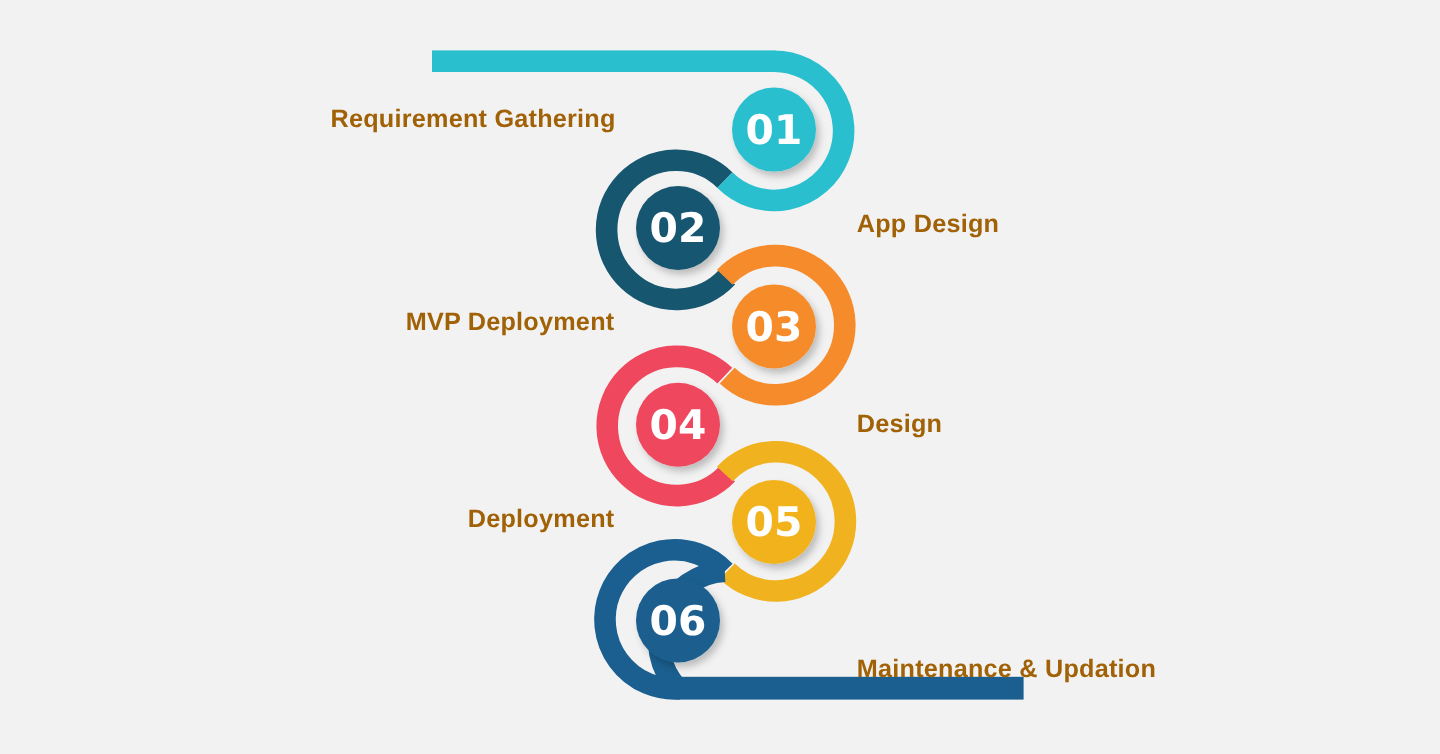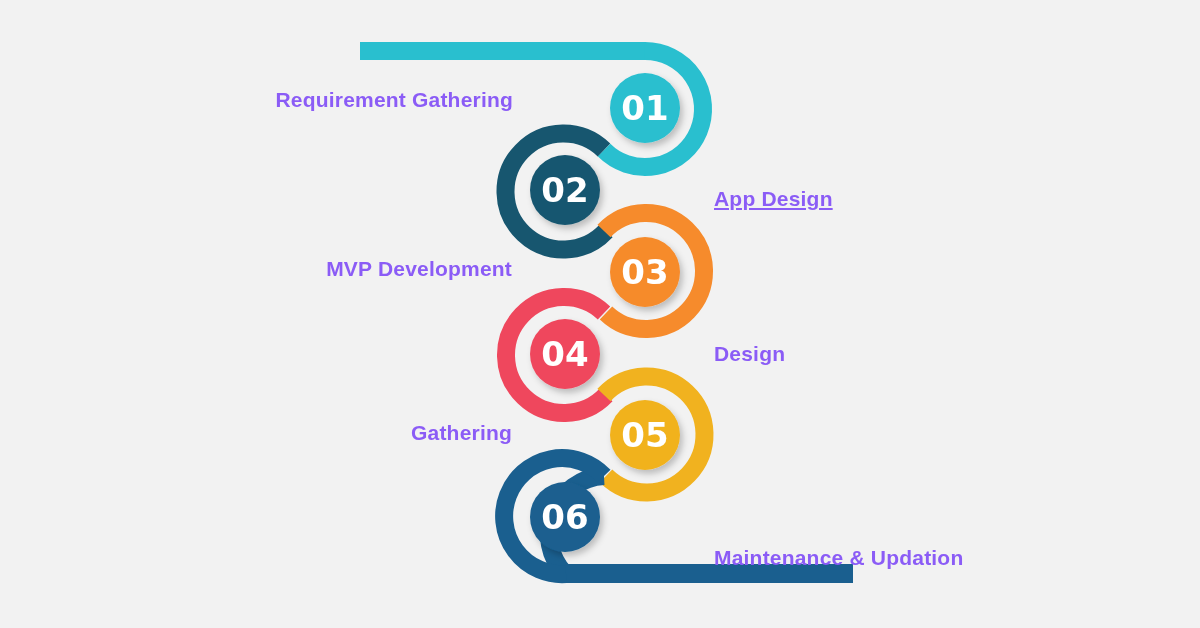--- a/index.html
+++ b/index.html
@@ -1,19 +1,19 @@
 <!DOCTYPE html>
 <html><head>
 <meta charset="utf-8">
 <style>
   html, body { margin:0; padding:0; }
   body { width:1200px; height:628px; background:#f2f2f2; position:relative; overflow:hidden;
          font-family:"Liberation Sans", "DejaVu Sans", sans-serif; }
   #diagram { position:absolute; left:0; top:0; width:1200px; height:628px; }
-  .label { position:absolute; font-weight:bold; font-size:21px; color:#8b5cf6; white-space:nowrap; letter-spacing:0.2px; }
+  .label { position:absolute; font-weight:bold; font-size:21px; color:#a16207; white-space:nowrap; letter-spacing:0.2px; }
   .label.left { text-align:right; }
   .num { font-family:"DejaVu Sans", sans-serif; font-weight:bold; font-size:34px; fill:#ffffff; }
 </style>
 </head>
 <body>
 
 <svg id="diagram" viewBox="0 0 1200 628" xmlns="http://www.w3.org/2000/svg">
   <defs>
     <filter id="sh" x="-30%" y="-30%" width="160%" height="160%">
       <feDropShadow dx="3" dy="4" stdDeviation="3" flood-color="#000" flood-opacity="0.22"></feDropShadow>
@@ -58,17 +58,17 @@
     <circle cx="645" cy="435" r="35" fill="#f1b21f" filter="url(#sh)"></circle>
     <text class="num" x="645" y="447" text-anchor="middle">05</text>
   </g>
   <g>
     <circle cx="565" cy="517" r="35" fill="#1a5f8f" filter="url(#sh)"></circle>
     <text class="num" x="565" y="529" text-anchor="middle">06</text>
   </g>
 </svg>
 
 <div class="label left" style="right:687px; top:88px;">Requirement Gathering</div>
-<div class="label" style="left:714px; top:187px;text-decoration:underline;">App Design</div>
-<div class="label left" style="right:688px; top:257px;">MVP Development</div>
+<div class="label" style="left:714px; top:175px;">App Design</div>
+<div class="label left" style="right:688px; top:257px;">MVP Deployment</div>
 <div class="label" style="left:714px; top:342px;">Design</div>
-<div class="label left" style="right:688px; top:421px;">Gathering</div>
+<div class="label left" style="right:688px; top:421px;">Deployment</div>
 <div class="label" style="left:714px; top:510px;margin-top:36px;">Maintenance &amp; Updation</div>
 
 </body></html>

